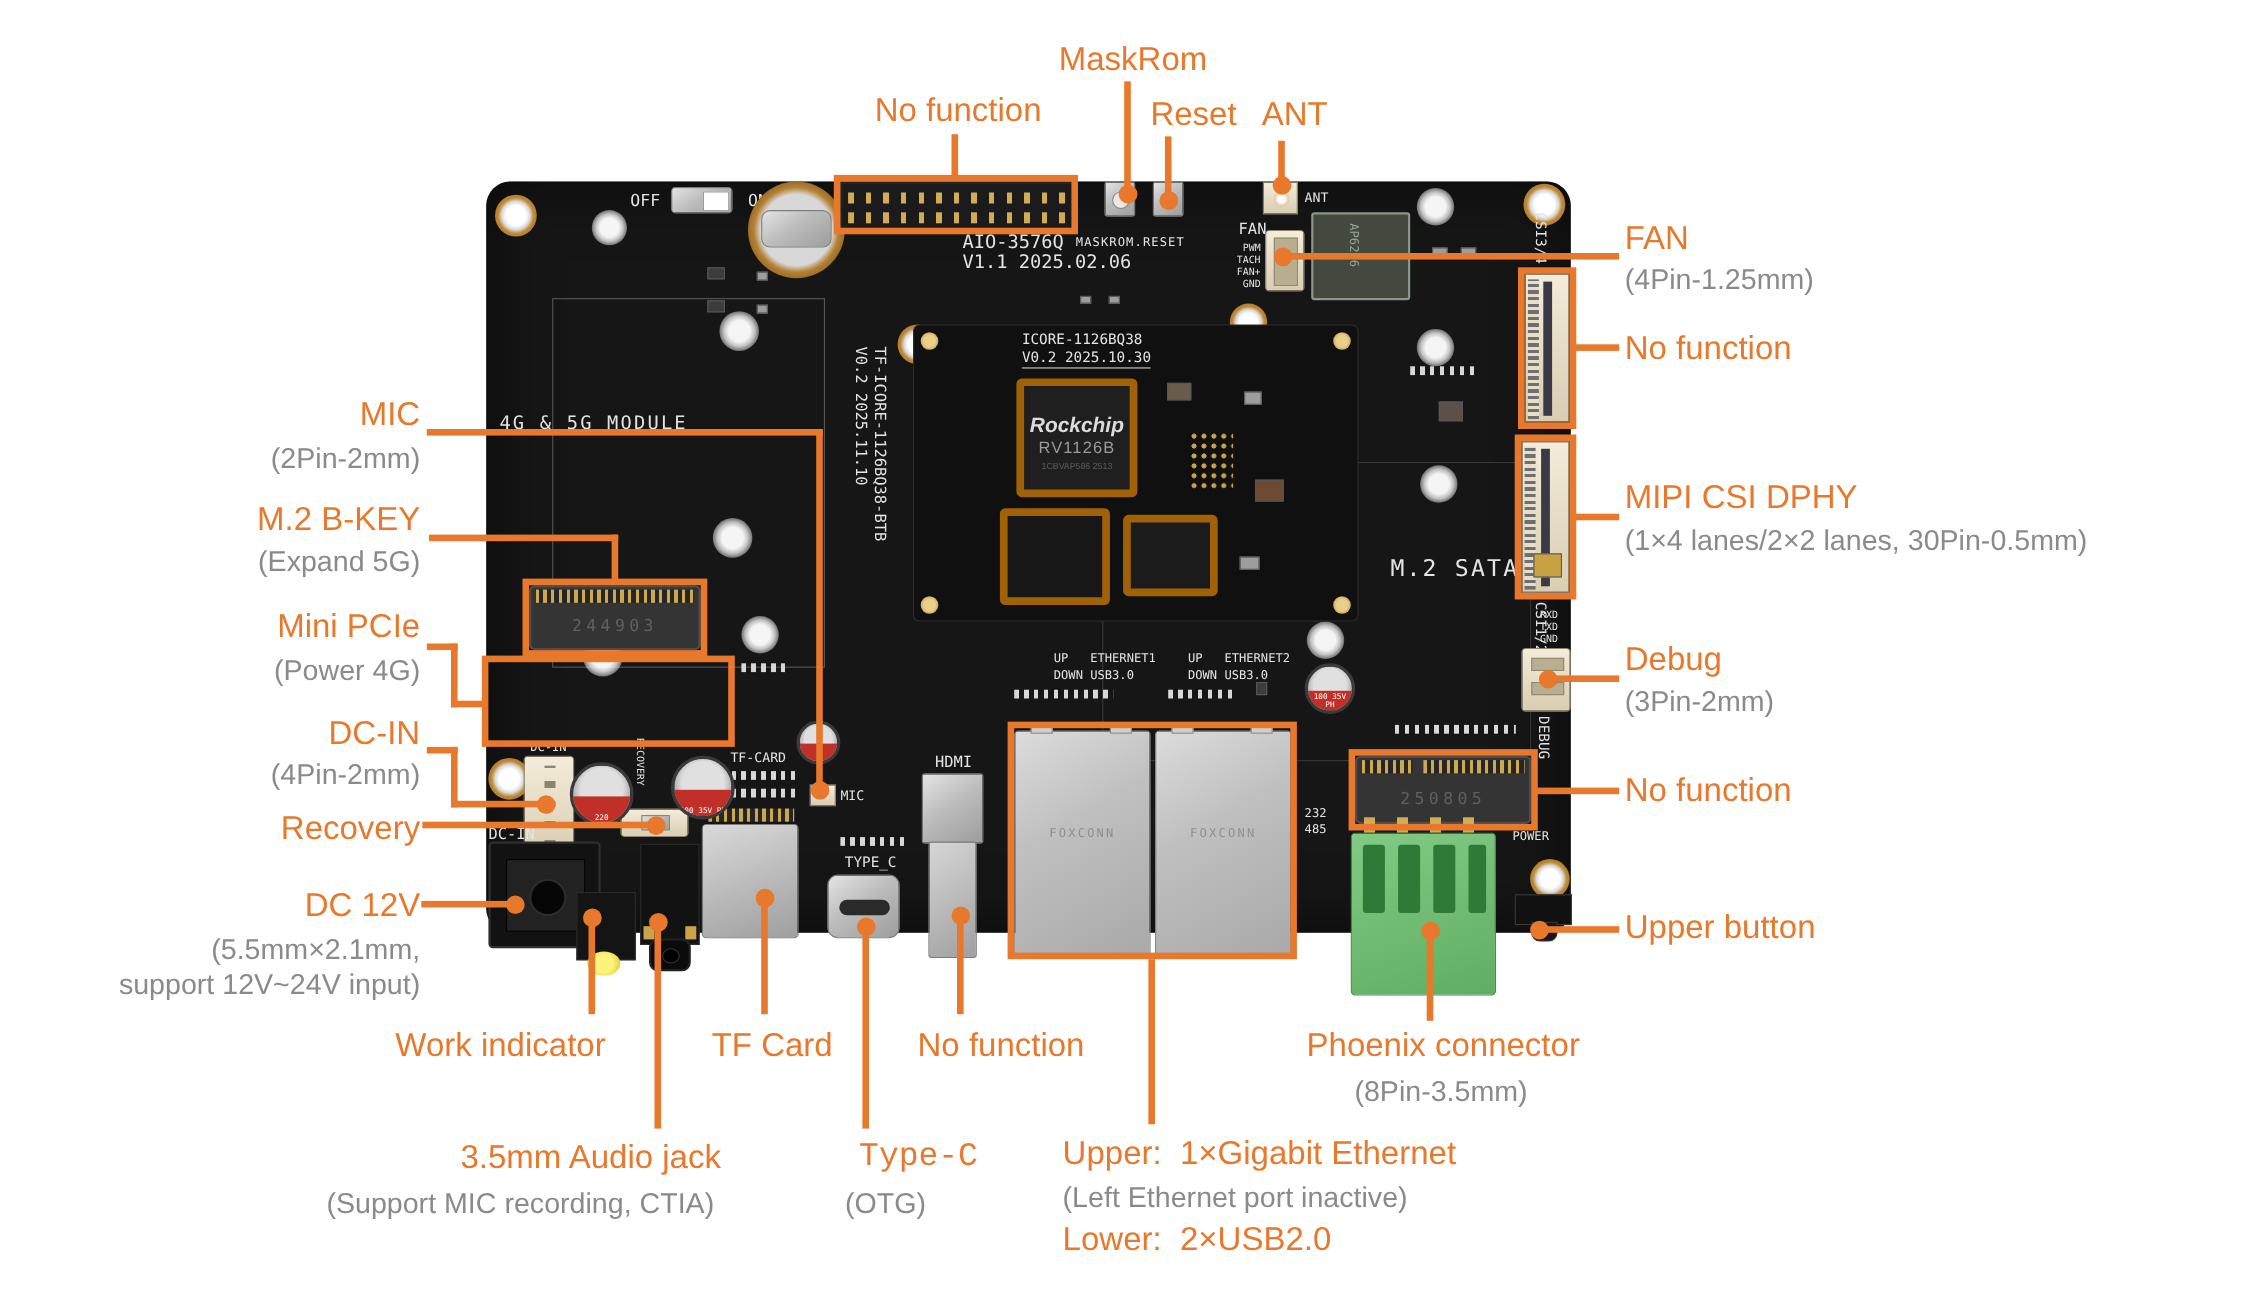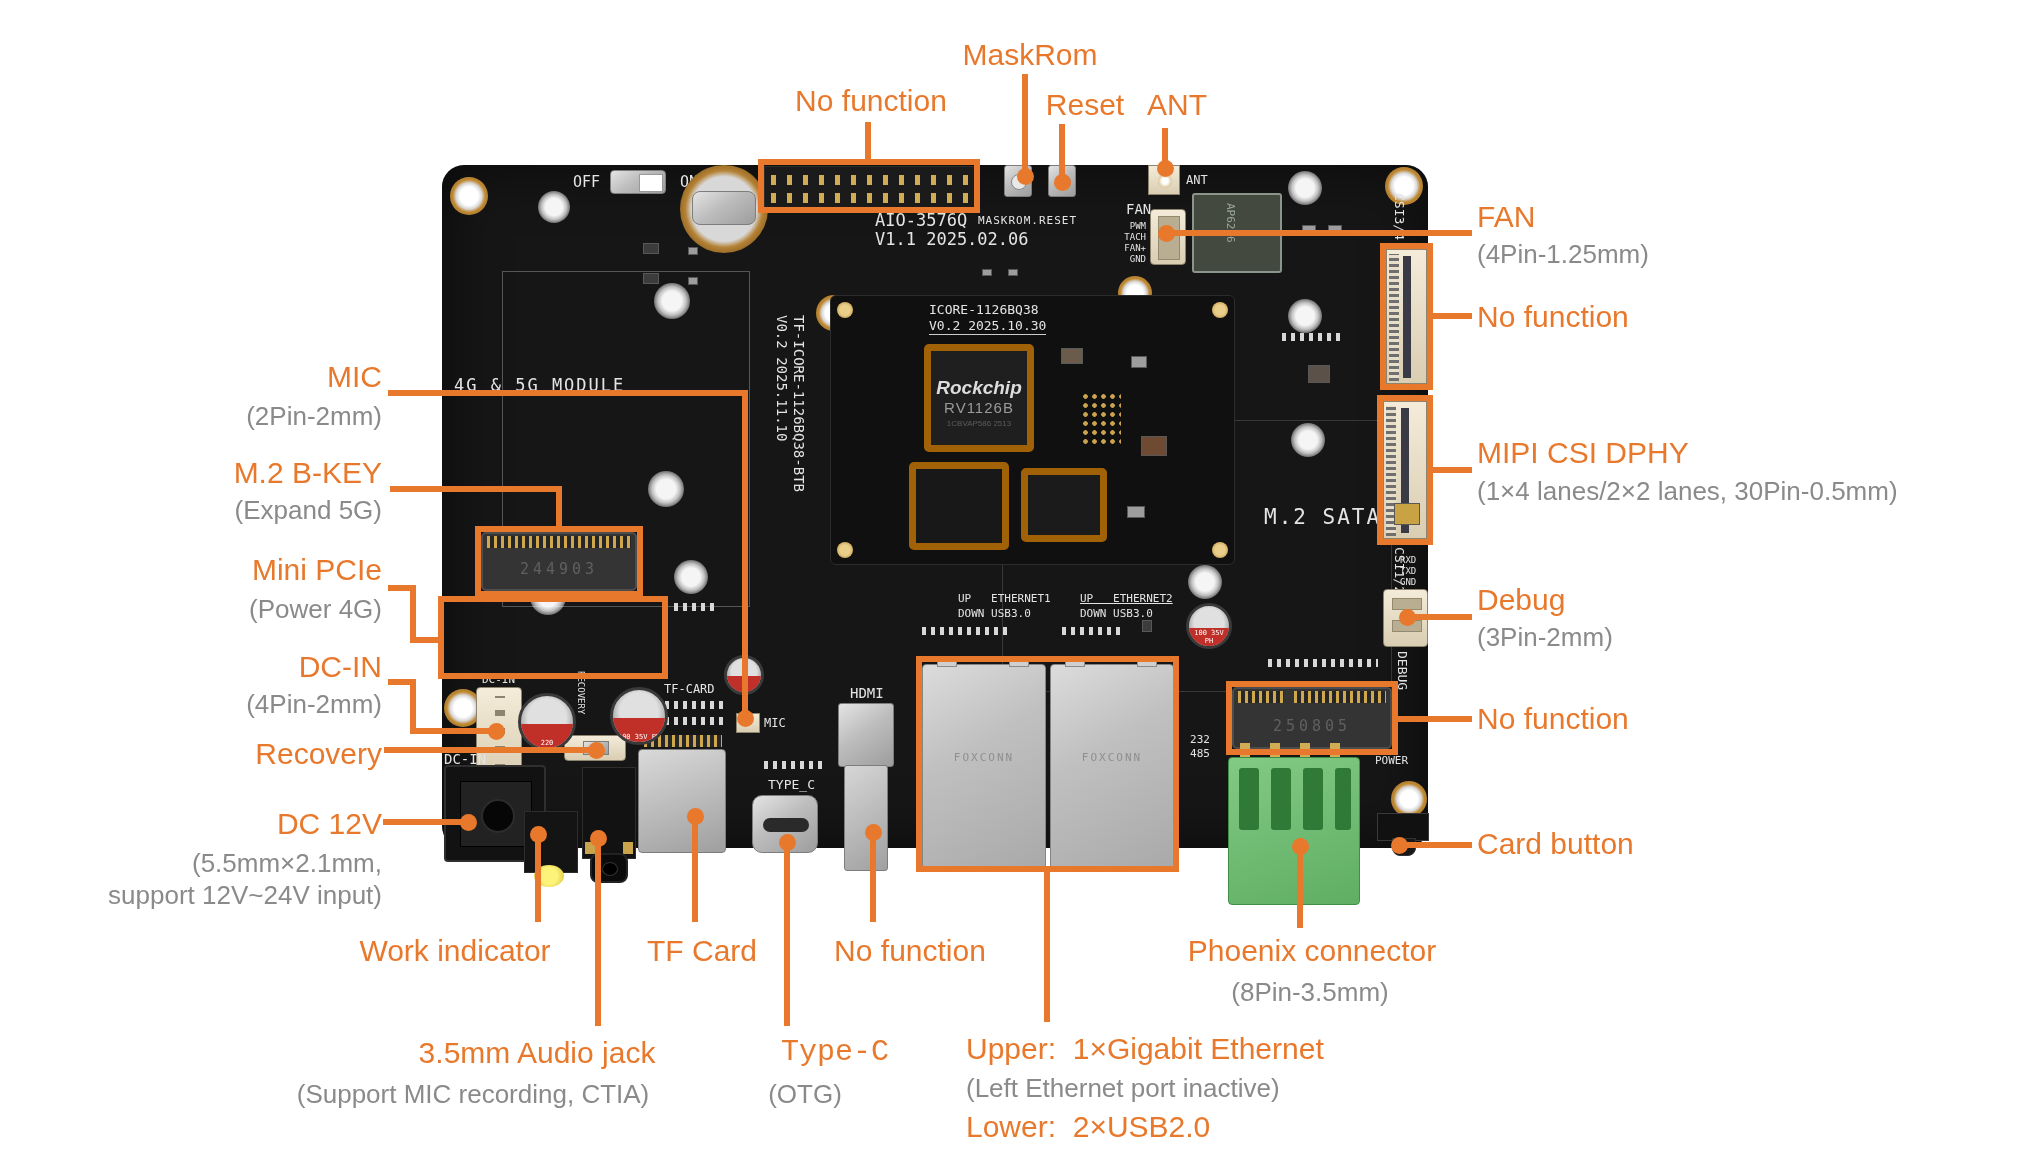--- a/index.html
+++ b/index.html
@@ -182,39 +182,39 @@
       <div class="comb" style="left:60px;top:2px;right:4px;height:12px;"></div>
       <div class="serial" style="top:28px;">250805</div>
     </div>
     <div class="pads" style="left:826px;top:494px;width:110px;"></div>
 
     <div class="silk" style="left:933px;top:589px;font-size:11px;">POWER</div>
     <div style="position:absolute;left:935px;top:648px;width:50px;height:26px;background:#111;border:1px solid #3a3a3a;">
       <div style="position:absolute;left:14px;top:24px;width:22px;height:16px;background:#181818;border:1px solid #333;border-radius:0 0 8px 8px;"></div>
     </div>
 
-    <div class="silk" style="left:744px;top:568px;font-size:11px;line-height:14px;text-align:center;width:28px;">
+    <div class="silk" style="left:744px;top:568px;font-size:11px;line-height:14px;text-align:left;width:28px;">
       <div>232</div>
       <div>485</div>
     </div>
 
     <div style="position:absolute;left:798px;top:578px;width:104px;height:14px;background:repeating-linear-gradient(90deg,#d2ab55 0 10px,transparent 10px 30px);"></div>
     <div class="greenconn" style="left:786px;top:592px;width:132px;height:148px;">
       <div class="gslot" style="left:10px;top:10px;"></div>
       <div class="gslot" style="left:42px;top:10px;"></div>
       <div class="gslot" style="left:74px;top:10px;"></div>
       <div class="gslot" style="left:106px;top:10px;width:16px;"></div>
     </div>
 
     <div class="silk" style="left:516px;top:426px;font-size:11px;line-height:15px;">
       <div style="white-space:pre;">UP   ETHERNET1</div>
       <div style="white-space:pre;">DOWN USB3.0</div>
     </div>
     <div class="silk" style="left:638px;top:426px;font-size:11px;line-height:15px;">
-      <div style="white-space:pre;text-decoration:underline;">UP   ETHERNET2</div>
+      <div style="white-space:pre;">UP   ETHERNET2</div>
       <div style="white-space:pre;">DOWN USB3.0</div>
     </div>
 
     <div class="eth-conn" style="left:480px;top:499px;width:124px;height:206px;">
       <div class="eth-tab" style="left:14px;"></div>
       <div class="eth-tab" style="left:86px;"></div>
       <div class="eth-brand">FOXCONN</div>
     </div>
     <div class="eth-conn" style="left:608px;top:499px;width:124px;height:206px;">
       <div class="eth-tab" style="left:14px;"></div>
@@ -368,21 +368,21 @@
     <div class="lbl ctr" style="left:1177px;top:88px;">ANT</div>
 
     <div class="lbl la" style="top:200px;">FAN</div>
     <div class="sub la" style="top:240px;">(4Pin-1.25mm)</div>
     <div class="lbl la" style="top:300px;">No function</div>
     <div class="lbl la" style="top:436px;">MIPI CSI DPHY</div>
     <div class="sub la" style="top:477px;">(1×4 lanes/2×2 lanes, 30Pin-0.5mm)</div>
     <div class="lbl la" style="top:583px;">Debug</div>
     <div class="sub la" style="top:623px;">(3Pin-2mm)</div>
     <div class="lbl la" style="top:702px;">No function</div>
-    <div class="lbl la" style="top:827px;">Card button</div>
+    <div class="lbl la" style="top:827px;">Upper button</div>
 
     <div class="lbl ra" style="top:360px;">MIC</div>
     <div class="sub ra" style="top:402px;">(2Pin-2mm)</div>
     <div class="lbl ra" style="top:456px;">M.2 B-KEY</div>
     <div class="sub ra" style="top:496px;">(Expand 5G)</div>
     <div class="lbl ra" style="top:553px;">Mini PCIe</div>
     <div class="sub ra" style="top:595px;">(Power 4G)</div>
     <div class="lbl ra" style="top:650px;">DC-IN</div>
     <div class="sub ra" style="top:690px;">(4Pin-2mm)</div>
     <div class="lbl ra" style="top:737px;">Recovery</div>

